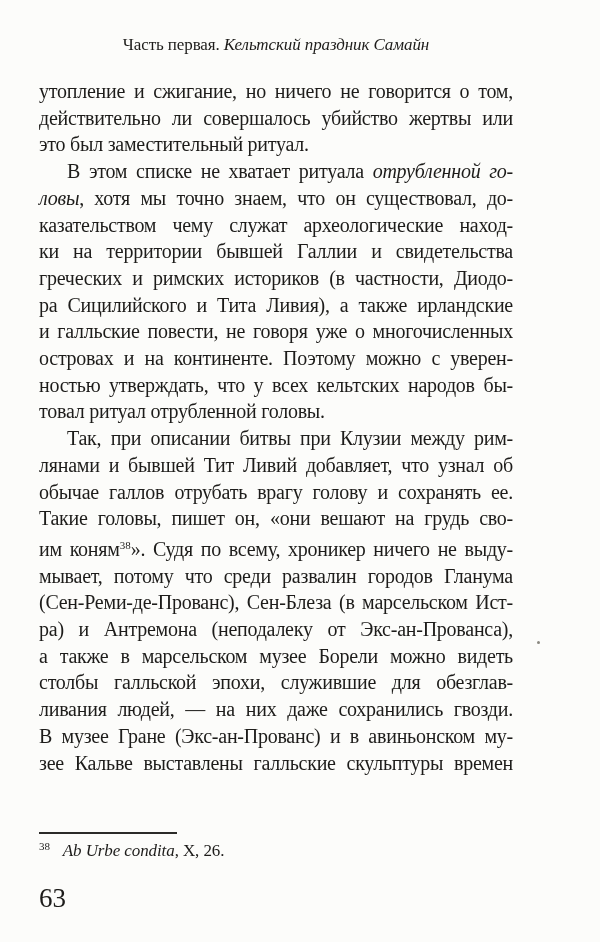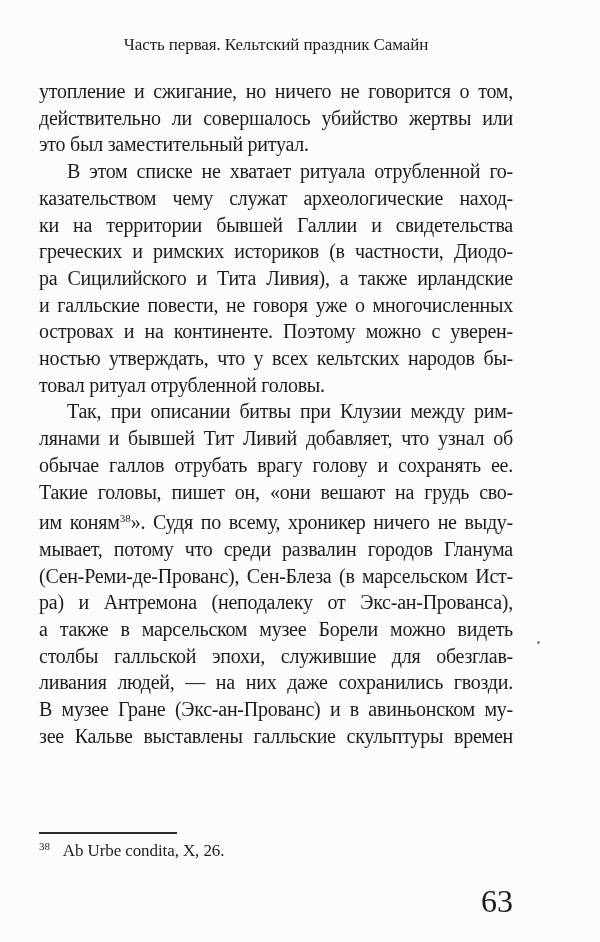--- a/index.html
+++ b/index.html
@@ -16,21 +16,21 @@
   .running-header {
     position: absolute;
     top: 35px;
     left: 39px;
     width: 474px;
     text-align: center;
     font-size: 17px;
     letter-spacing: -0.1px;
     white-space: nowrap;
   }
-  .it { }
+  .it { font-style: italic; }
   .body-text {
     position: absolute;
     top: 78px;
     left: 39px;
     width: 474px;
     font-size: 20px;
     line-height: 26.7px;
     letter-spacing: -0.25px;
   }
   .line {
@@ -63,22 +63,22 @@
   .fn-marker {
     font-size: 11px;
     vertical-align: 6px;
     margin-right: 13px;
   }
   .page-number {
     position: absolute;
     top: 885px;
     left: 39px;
     width: 474px;
-    text-align: right;
-    font-size: 32px;
+    text-align: left;
+    font-size: 27px;
     line-height: 1;
   }
   .speck {
     position: absolute;
     top: 641px;
     left: 537px;
     width: 3px;
     height: 3px;
     border-radius: 50%;
     background: #8a8880;
@@ -89,20 +89,21 @@
 
 <div class="page">
 
   <div class="running-header"><span>Часть первая. </span><span class="it">Кельтский праздник Самайн</span></div>
 
   <div class="body-text" id="body-text">
       <div class="line j"><span>утопление и сжигание, но ничего не говорится о том,</span></div>
       <div class="line j"><span>действительно ли совершалось убийство жертвы или</span></div>
       <div class="line"><span>это был заместительный ритуал.</span></div>
       <div class="line j ind"><span>В этом списке не хватает ритуала </span><span class="it">отрубленной го-</span></div>
+      <div class="line j"><span class="it">ловы</span><span>, хотя мы точно знаем, что он существовал, до-</span></div>
       <div class="line j"><span>казательством чему служат археологические наход-</span></div>
       <div class="line j"><span>ки на территории бывшей Галлии и свидетельства</span></div>
       <div class="line j"><span>греческих и римских историков (в частности, Диодо-</span></div>
       <div class="line j"><span>ра Сицилийского и Тита Ливия), а также ирландские</span></div>
       <div class="line j"><span>и галльские повести, не говоря уже о многочисленных</span></div>
       <div class="line j"><span>островах и на континенте. Поэтому можно с уверен-</span></div>
       <div class="line j"><span>ностью утверждать, что у всех кельтских народов бы-</span></div>
       <div class="line"><span>товал ритуал отрубленной головы.</span></div>
       <div class="line j ind"><span>Так, при описании битвы при Клузии между рим-</span></div>
       <div class="line j"><span>лянами и бывшей Тит Ливий добавляет, что узнал об</span></div>

